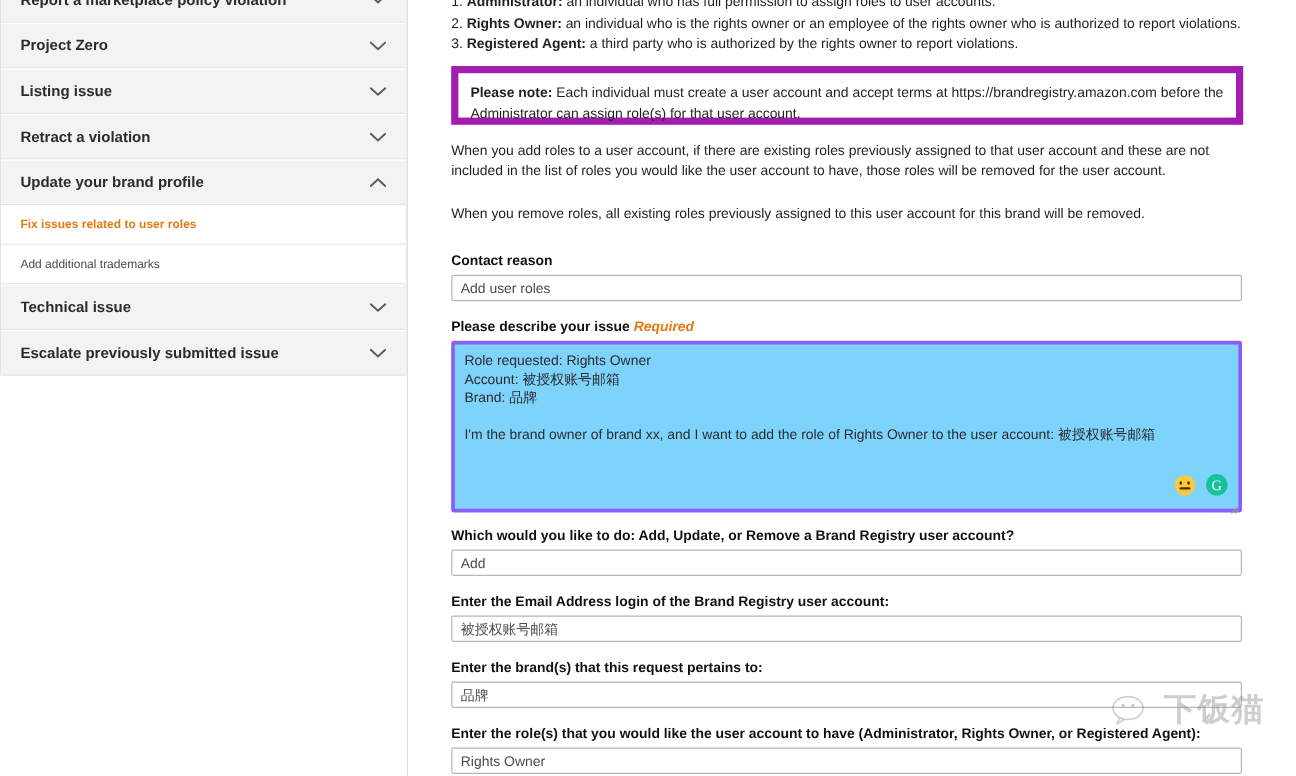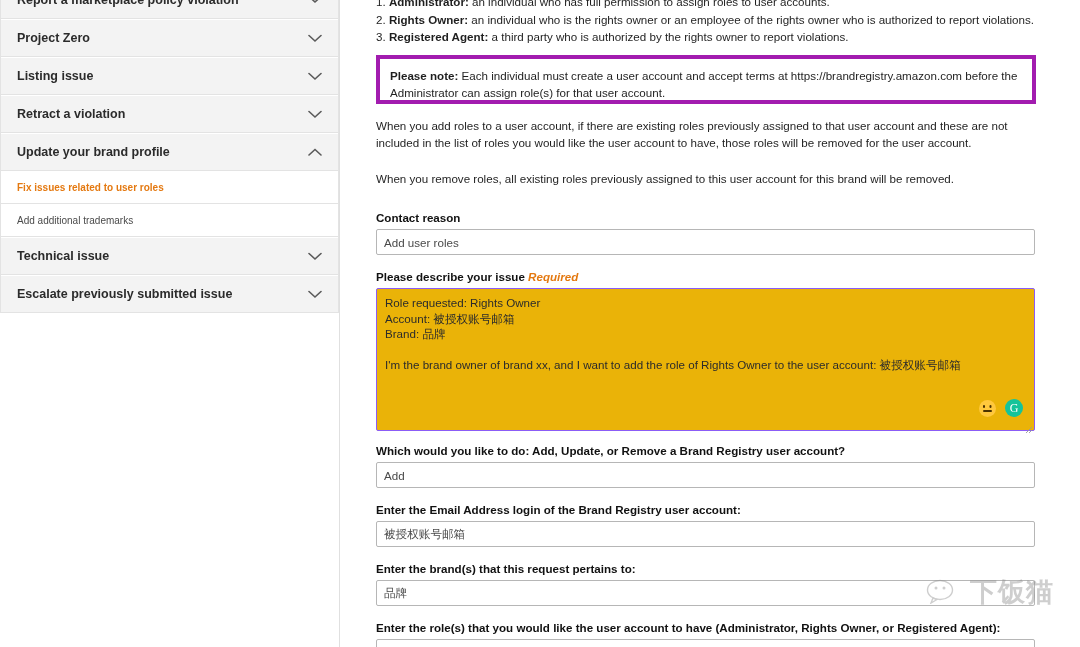--- a/index.html
+++ b/index.html
@@ -106,21 +106,21 @@
     margin-bottom: 0;
   }
   .para b { font-weight: bold; }
 
   .block-gap { height: 13px; }
 
   
   .note-box {
     position: relative;
     margin-top: 9px;
-    border: 4px solid #a21caf;
+    border: 6px solid #a21caf;
     background: #ffffff;
     padding: 8px 10px 9px 10px;
     height: 49px;
   }
   .note-text {
     font-size: 11.6px;
     line-height: 17.5px;
     color: #1f1f1f;
   }
   .note-cn {
@@ -158,36 +158,36 @@
 
   .text-input {
     width: 659px;
     height: 22px;
     border: 1px solid #b6b6b6;
     border-radius: 2px;
     background: #ffffff;
     font-size: 11.6px;
     font-family: "Liberation Sans", sans-serif;
     color: #4a4a4a;
-    padding: 12px 7px;
+    padding: 0 7px;
     line-height: 20px;
     display: block;
     outline: none;
   }
 
   .textarea-wrap {
     position: relative;
     width: 659px;
   }
   .textarea {
     width: 659px;
     height: 143px;
-    border: 1px solid #8b5cf6;
+    border: 3px solid #8b5cf6;
     border-radius: 2px;
-    background: #eab308;
+    background: #7dd3fc;
     font-size: 11.6px;
     font-family: "Liberation Sans", sans-serif;
     color: #2b2b2b;
     line-height: 15.5px;
     padding: 6px 8px;
     resize: none;
     outline: none;
     display: block;
     white-space: pre-wrap;
     overflow: hidden;

